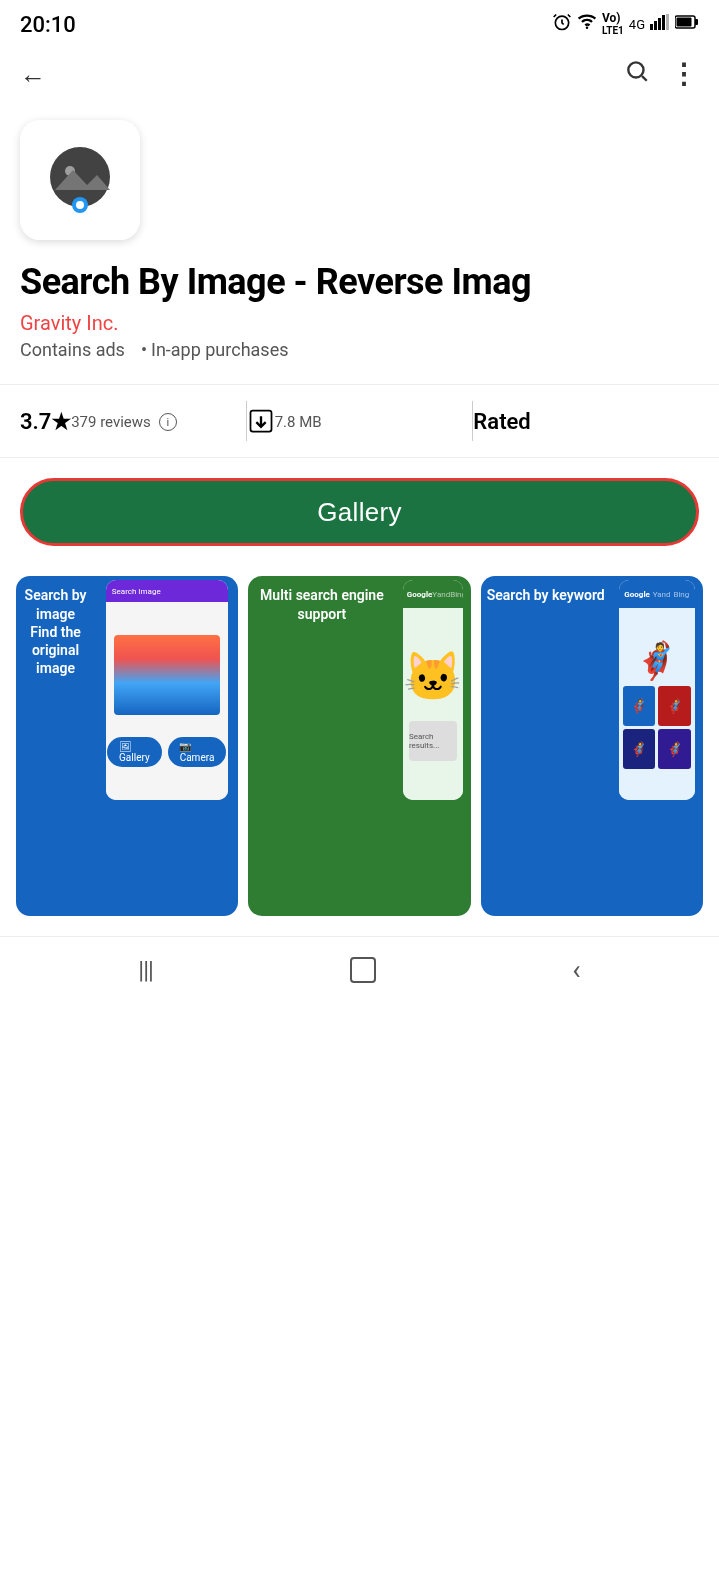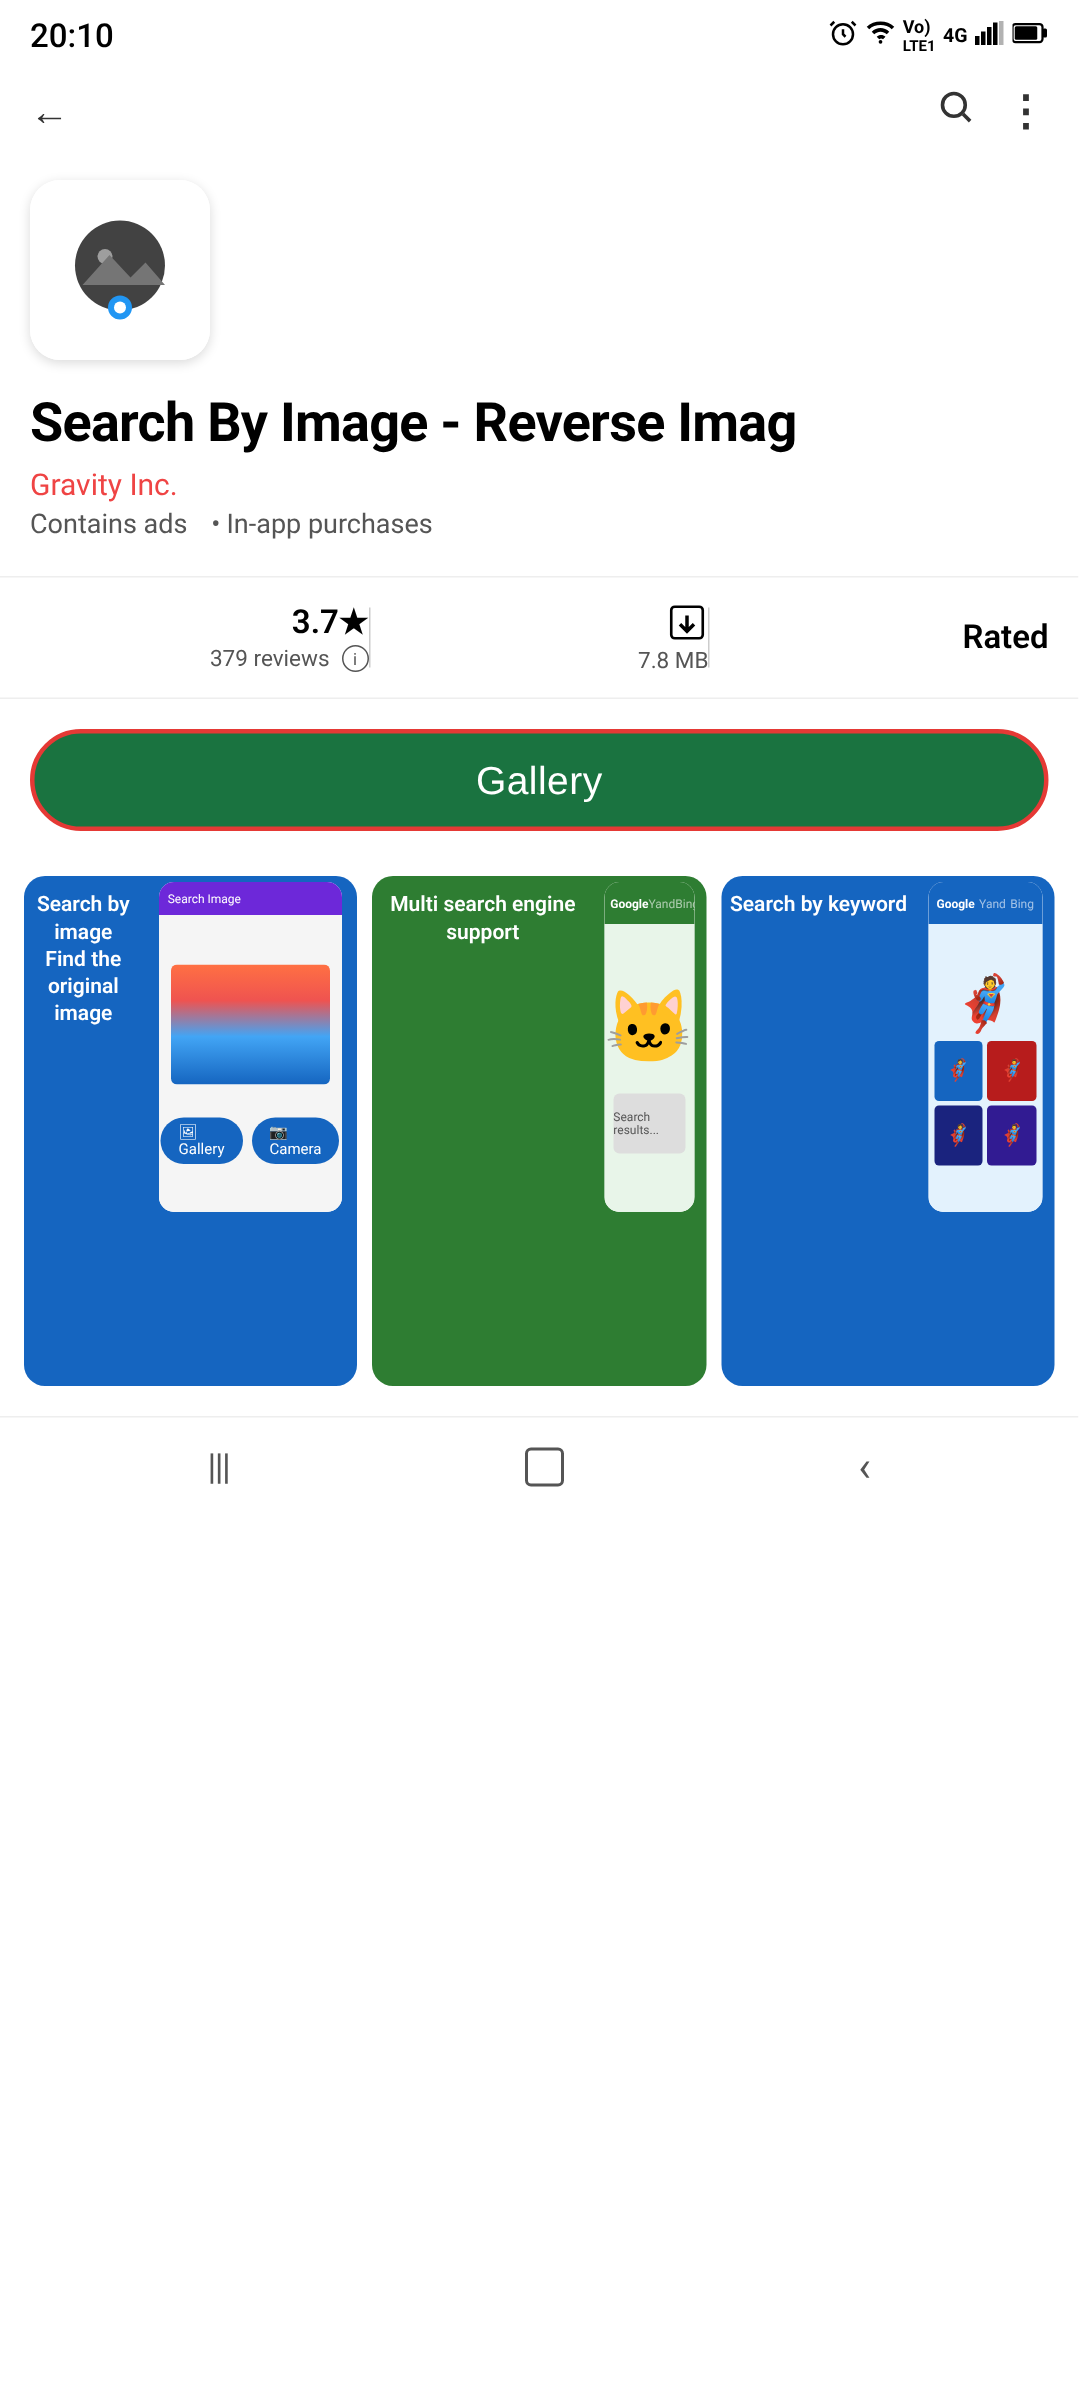--- a/index.html
+++ b/index.html
@@ -121,22 +121,22 @@
     .stats-row {
       display: flex;
       align-items: center;
       padding: 16px 20px;
       margin-top: 8px;
       border-top: 1px solid #eee;
       border-bottom: 1px solid #eee;
     }
     .stat-block {
       display: flex;
-      flex-direction: column;
-      align-items: flex-end;
+      flex-direction: row;
+      align-items: center;
       flex: 1;
     }
     .stat-value {
       font-size: 22px;
       font-weight: 600;
       color: #000;
       display: flex;
       align-items: center;
       gap: 4px;
     }
@@ -326,21 +326,21 @@
       <svg width="20" height="20" viewBox="0 0 24 24" fill="#000">
         <path d="M1 7C6.5 1.5 17.5 1.5 23 7l-2 2C16.5 4.5 7.5 4.5 3 9L1 7z"></path>
         <path d="M5 11c3.9-3.9 10.1-3.9 14 0l-2 2c-2.8-2.8-7.2-2.8-10 0L5 11z"></path>
         <path d="M9 15c1.9-1.9 5.1-1.9 7 0l-2 2c-0.8-0.8-2.2-0.8-3 0L9 15z"></path>
         <circle cx="12" cy="19" r="1.5"></circle>
       </svg>
     </span>
 
     <span class="status-icon" style="font-size:12px;font-weight:700;line-height:1;">Vo)<br><span style="font-size:10px;">LTE1</span></span>
 
-    <span class="status-icon" style="font-size:13px;font-weight:700;">4G</span>
+    <span class="status-icon" style="font-size:13px;font-weight:400;">4G</span>
 
     <span class="status-icon">
       <svg width="20" height="16" viewBox="0 0 20 16">
         <rect x="0" y="10" width="3" height="6" fill="#000"></rect>
         <rect x="4" y="7" width="3" height="9" fill="#000"></rect>
         <rect x="8" y="4" width="3" height="12" fill="#000"></rect>
         <rect x="12" y="1" width="3" height="15" fill="#000"></rect>
         <rect x="16" y="0" width="3" height="16" fill="#000" opacity="0.3"></rect>
       </svg>
     </span>

